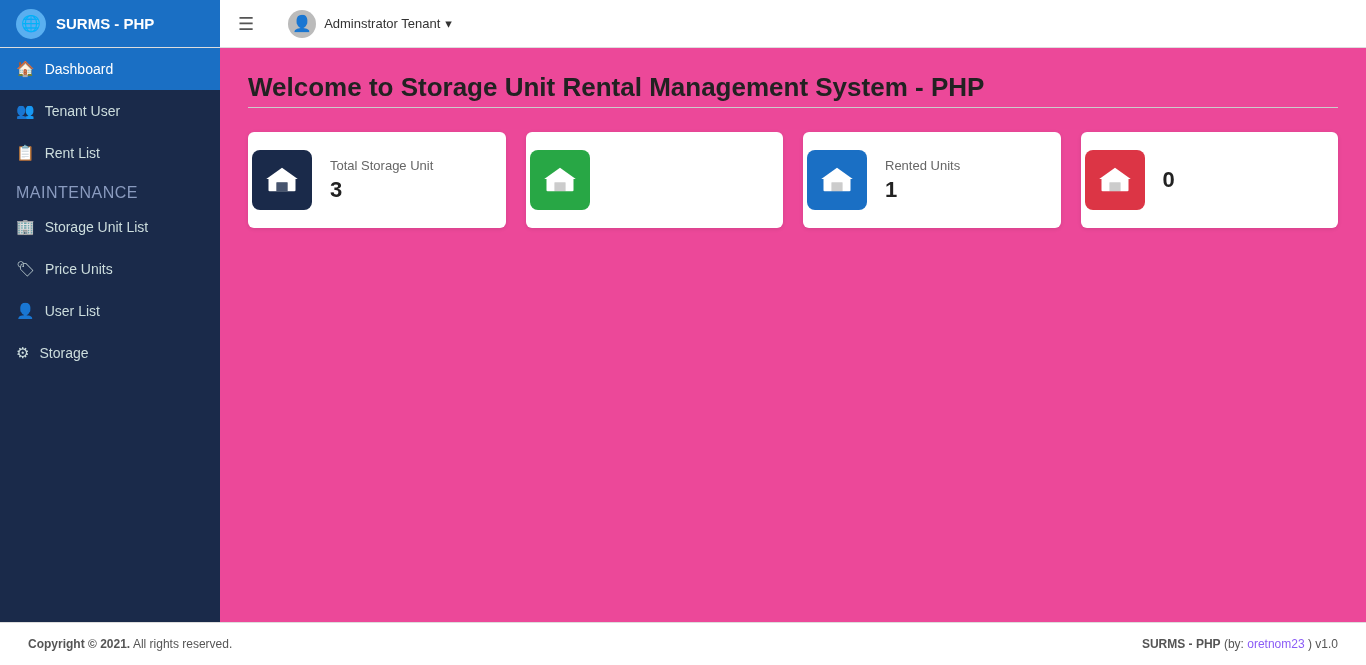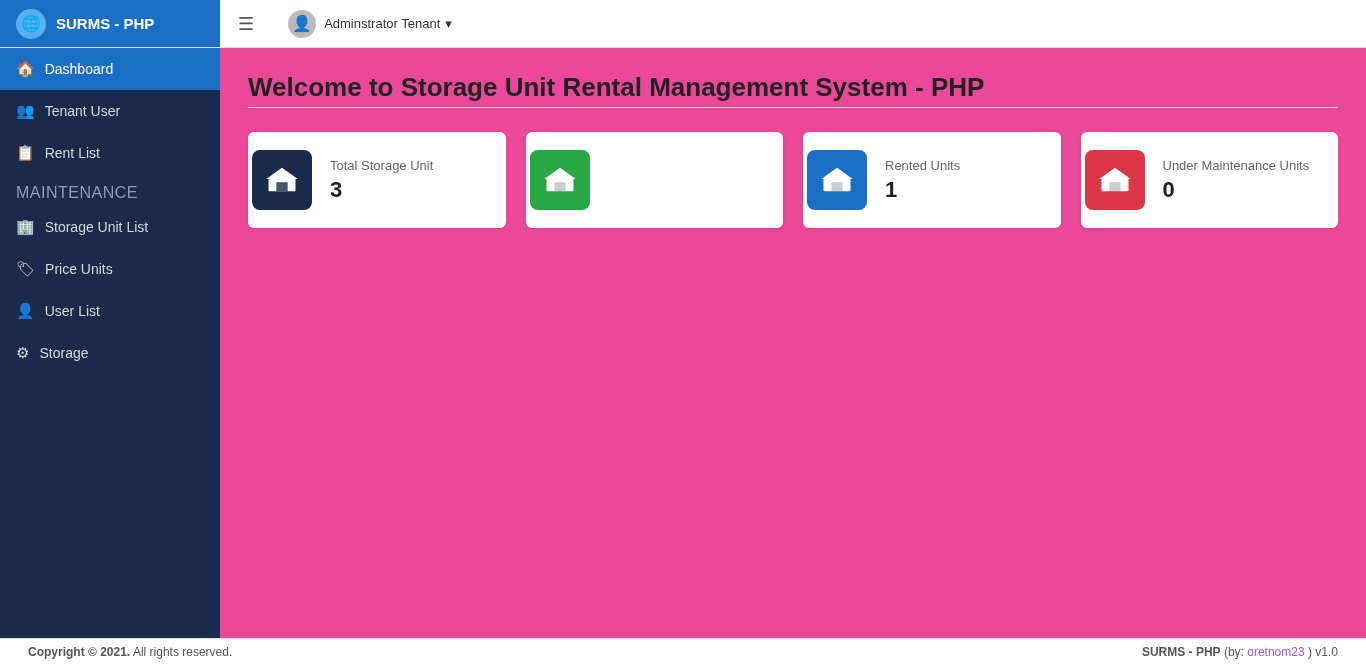--- a/index.html
+++ b/index.html
@@ -82,21 +82,21 @@
     .stat-card-icon.green { background: #28a745; }
     .stat-card-icon.blue { background: #1a6fc4; }
     .stat-card-icon.red { background: #dc3545; }
     .stat-card-icon svg { width: 36px; height: 36px; fill: #fff; }
     .stat-card-info {}
     .stat-card-label { font-size: 13px; color: #666; margin-bottom: 4px; }
     .stat-card-value { font-size: 22px; font-weight: bold; color: #222; }
 
     
     .footer {
-      background: #fff; border-top: 1px solid #ddd; padding: 6px 28px;
+      background: #fff; border-top: 1px solid #ddd; padding: 14px 28px;
       font-size: 12px; color: #555; display: flex; justify-content: space-between; align-items: center; flex-shrink: 0;
     }
     .footer a { color: #8b5cf6; text-decoration: none; }
     .footer-brand { font-weight: bold; }
   </style>
 </head>
 <body>
 
 <div class="top-navbar">
   <div class="top-navbar-brand">
@@ -194,21 +194,20 @@
 
       <div class="stat-card">
         <div class="stat-card-icon red">
           <svg viewBox="0 0 64 64" xmlns="http://www.w3.org/2000/svg">
             <rect x="8" y="28" width="48" height="24" rx="2"></rect>
             <polygon points="4,30 32,10 60,30"></polygon>
             <rect x="22" y="36" width="20" height="16" rx="1" fill="rgba(0,0,0,0.2)"></rect>
           </svg>
         </div>
         <div class="stat-card-info">
-          <div class="stat-card-label">Under Maintenance Units</div>
           <div class="stat-card-value">0</div>
         </div>
       </div>
 
     </div>
   </div>
 
 </div>
 
 <div class="footer">

